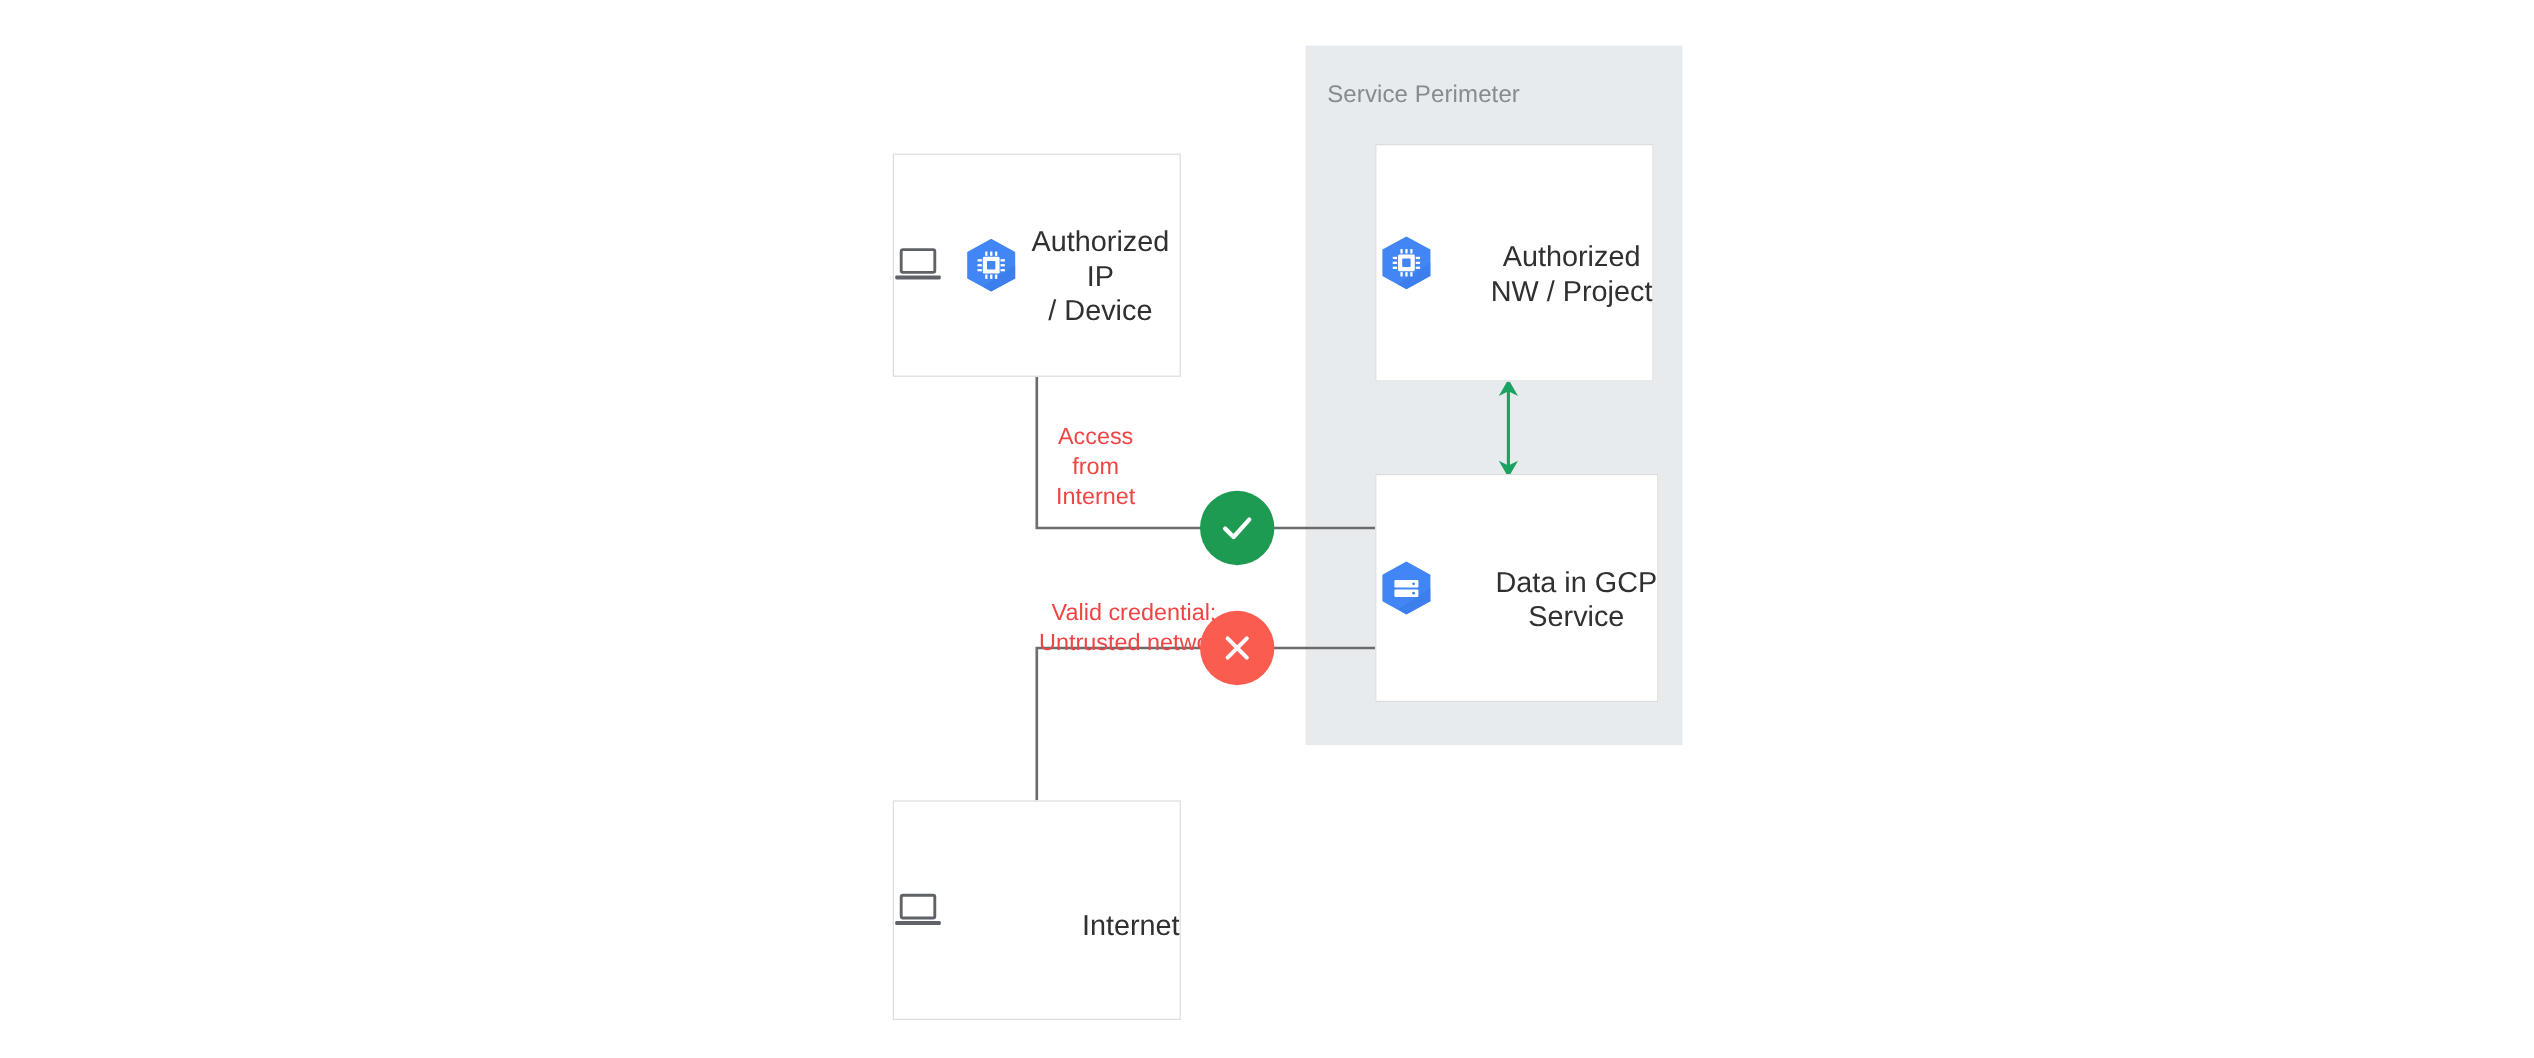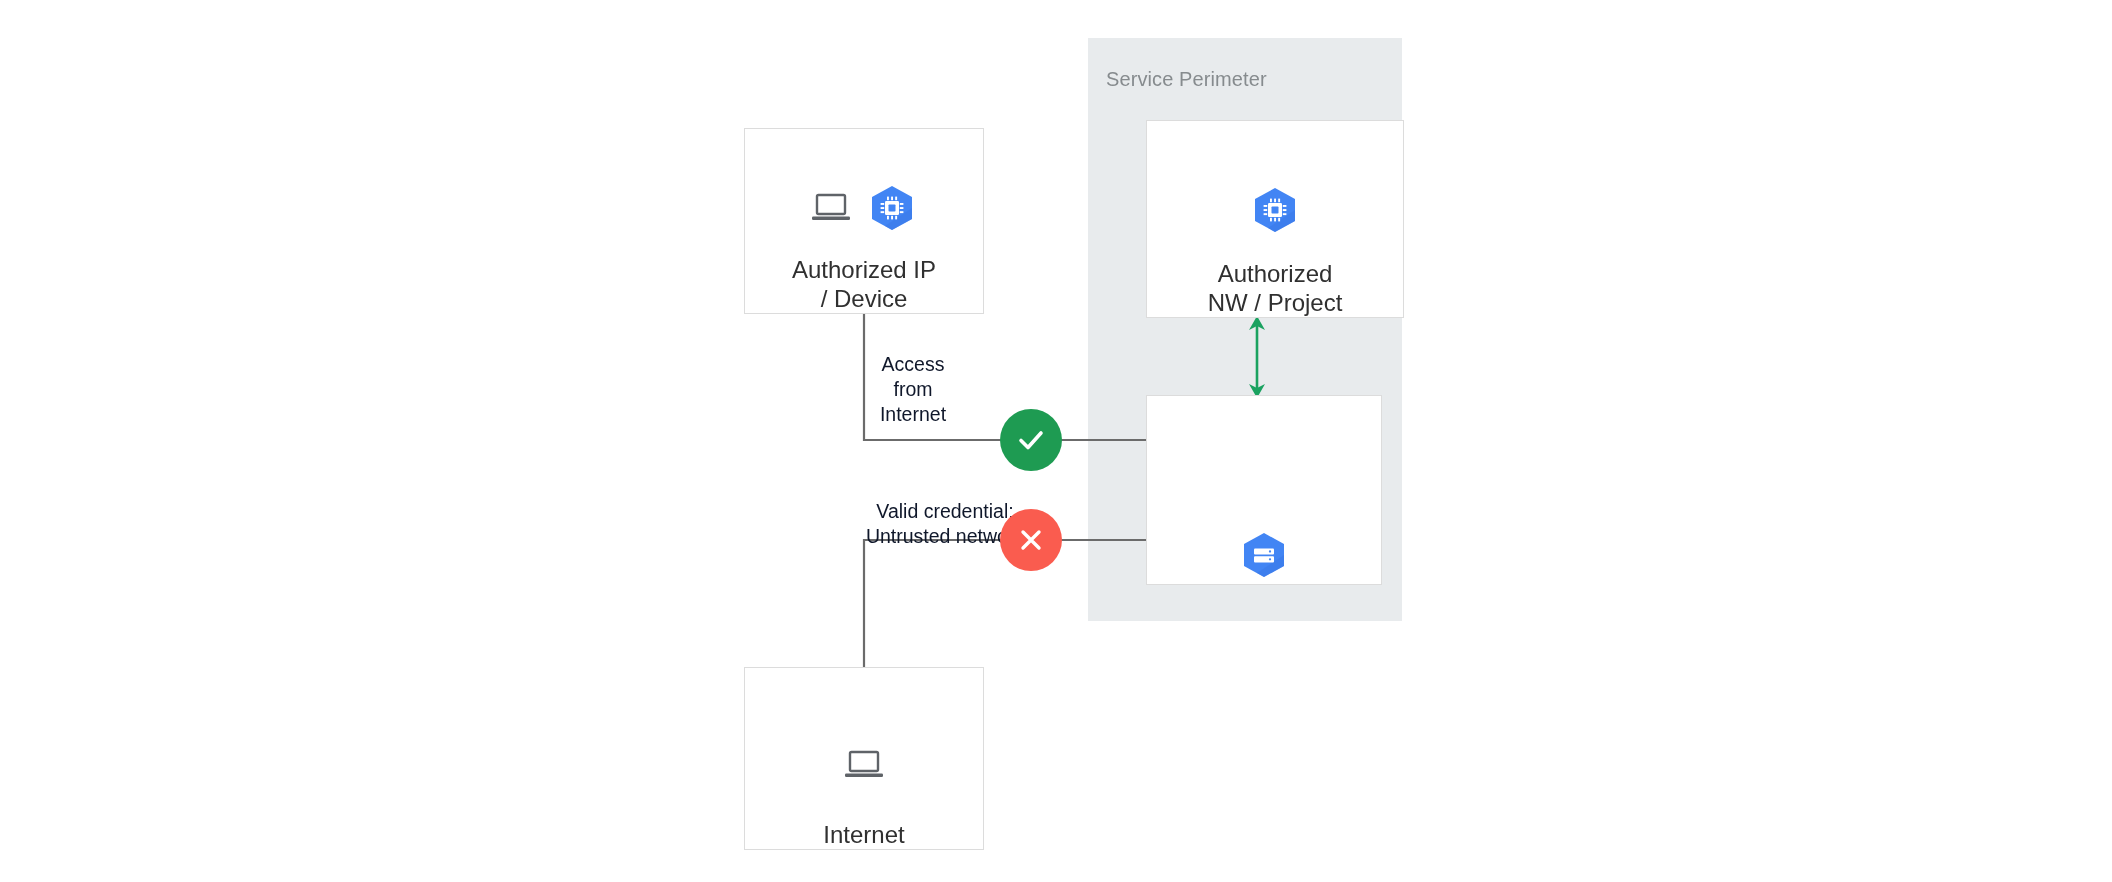--- a/index.html
+++ b/index.html
@@ -46,55 +46,55 @@
     white-space: nowrap;
   }
 
   
   .node {
     position: absolute;
     background: #ffffff;
     border: 1.6px solid #dcdcdc;
     box-sizing: border-box;
     display: flex;
-    flex-direction: column;
+    flex-direction: row;
     align-items: center;
-    justify-content: flex-end;
+    justify-content: space-between;
   }
   .node .icons {
     display: flex;
     flex-direction: row;
     align-items: center;
     justify-content: center;
     gap: 16px;
     height: 58px;
   }
   .node .label {
     margin-top: 20px;
     font-size: 24px;
     line-height: 29px;
     color: #303030;
     text-align: center;
     white-space: pre-line;
   }
 
   #node-auth-device { left: 744px; top: 128px; width: 240px; height: 186px; }
-  #node-auth-nw     { left: 1146px; top: 120px; width: 258px; height: 198px; }
+  #node-auth-nw     { left: 1146px; top: 120px; width: 232px; height: 198px; }
   #node-data-gcp    { left: 1146px; top: 395px; width: 236px; height: 190px; }
   #node-internet    { left: 744px; top: 667px; width: 240px; height: 183px; }
 
   #node-auth-device .label { margin-top: 18px; }
   #node-internet .label { margin-top: 26px; }
 
   
   .edge-label {
     position: absolute;
     font-size: 19.5px;
     line-height: 25px;
-    color: #0f172a;
+    color: #ef4444;
     text-align: center;
     white-space: pre-line;
   }
   #label-access-from-internet {
     left: 838px;
     top: 352px;
     width: 150px;
   }
   #label-valid-credential {
     left: 800px;
@@ -200,20 +200,22 @@
         <polygon points="25,3 45,14 45,36 25,47 5,36 5,14" fill="#4285f4"></polygon>
         <polygon points="45,25 45,36 25,47 18,43" fill="#3b78e7" opacity="0.55"></polygon>
         <g>
           <rect x="15" y="18.4" width="20" height="6.2" rx="1" fill="#ffffff"></rect>
           <rect x="15" y="26.2" width="20" height="6.2" rx="1" fill="#ffffff"></rect>
           <circle cx="31" cy="21.5" r="1.15" fill="#4285f4"></circle>
           <circle cx="31" cy="29.3" r="1.15" fill="#4285f4"></circle>
         </g>
       </svg>
     </div>
+    <div class="label">Data in GCP
+Service</div>
   </div>
 
   <div class="node" id="node-internet">
     <div class="icons">
       <svg width="40" height="32" viewBox="0 0 40 32">
         <rect x="6" y="3" width="28" height="19" rx="1.5" fill="none" stroke="#5f6368" stroke-width="2.4"></rect>
         <rect x="1" y="24.5" width="38" height="3.4" rx="1.2" fill="#5f6368"></rect>
       </svg>
     </div>
     <div class="label">Internet</div>

